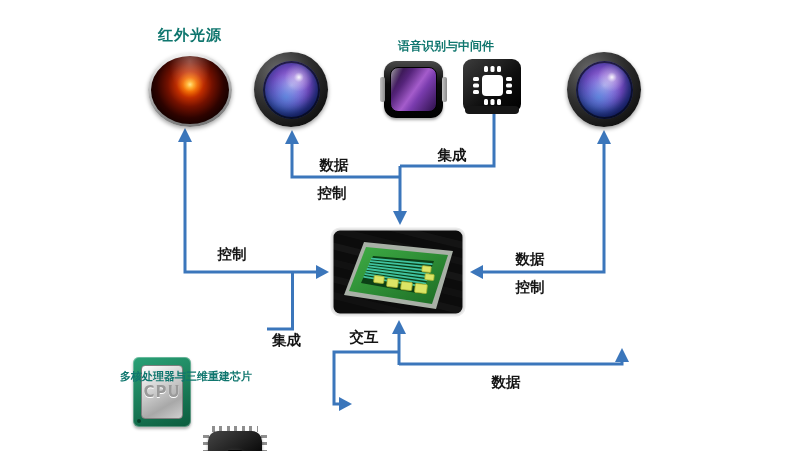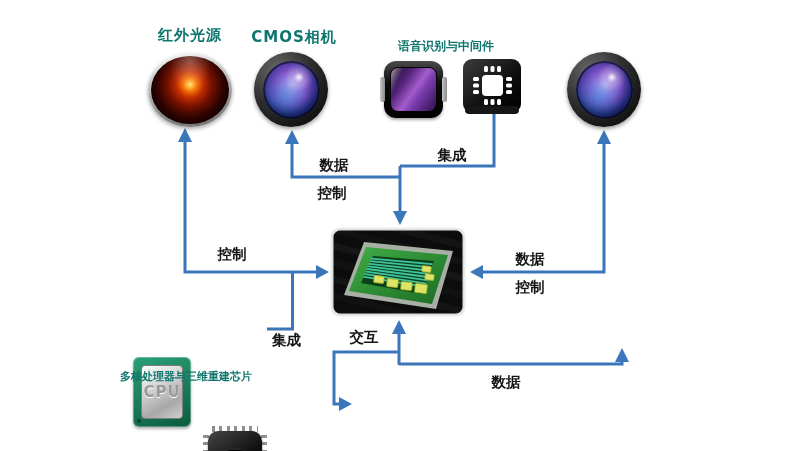--- a/index.html
+++ b/index.html
@@ -102,21 +102,20 @@
       <path d="M400,225 L393,211 L407,211 Z"></path>
       <path d="M604,130 L597,144 L611,144 Z"></path>
       <path d="M470,272 L483,265 L483,279 Z"></path>
       <path d="M399,320 L392,334 L406,334 Z"></path>
       <path d="M352,404 L339,397 L339,411 Z"></path>
       <path d="M622,348 L615,362 L629,362 Z"></path>
     </g>
   </svg>
 
   <div class="node-label lbl-15" style="left:134px;top:26px;width:112px;">红外光源</div>
-  <div class="node-label lbl-15" style="left:238px;top:28px;width:112px;">CMOS相机</div>
   <div class="node-label lbl-13" style="left:366px;top:25px;width:160px;">语音识别与中间件</div>
   <div class="node-label lbl-12" style="left:110px;top:369px;width:152px;">多核处理器与三维重建芯片</div>
 
   <div class="edge-label" style="left:306px;top:156px;width:56px;">数据</div>
   <div class="edge-label" style="left:304px;top:184px;width:56px;">控制</div>
   <div class="edge-label" style="left:424px;top:146px;width:56px;">集成</div>
   <div class="edge-label" style="left:204px;top:245px;width:56px;">控制</div>
   <div class="edge-label" style="left:272px;top:331px;width:56px;text-align:left;">集成</div>
   <div class="edge-label" style="left:502px;top:250px;width:56px;">数据</div>
   <div class="edge-label" style="left:502px;top:278px;width:56px;">控制</div>

